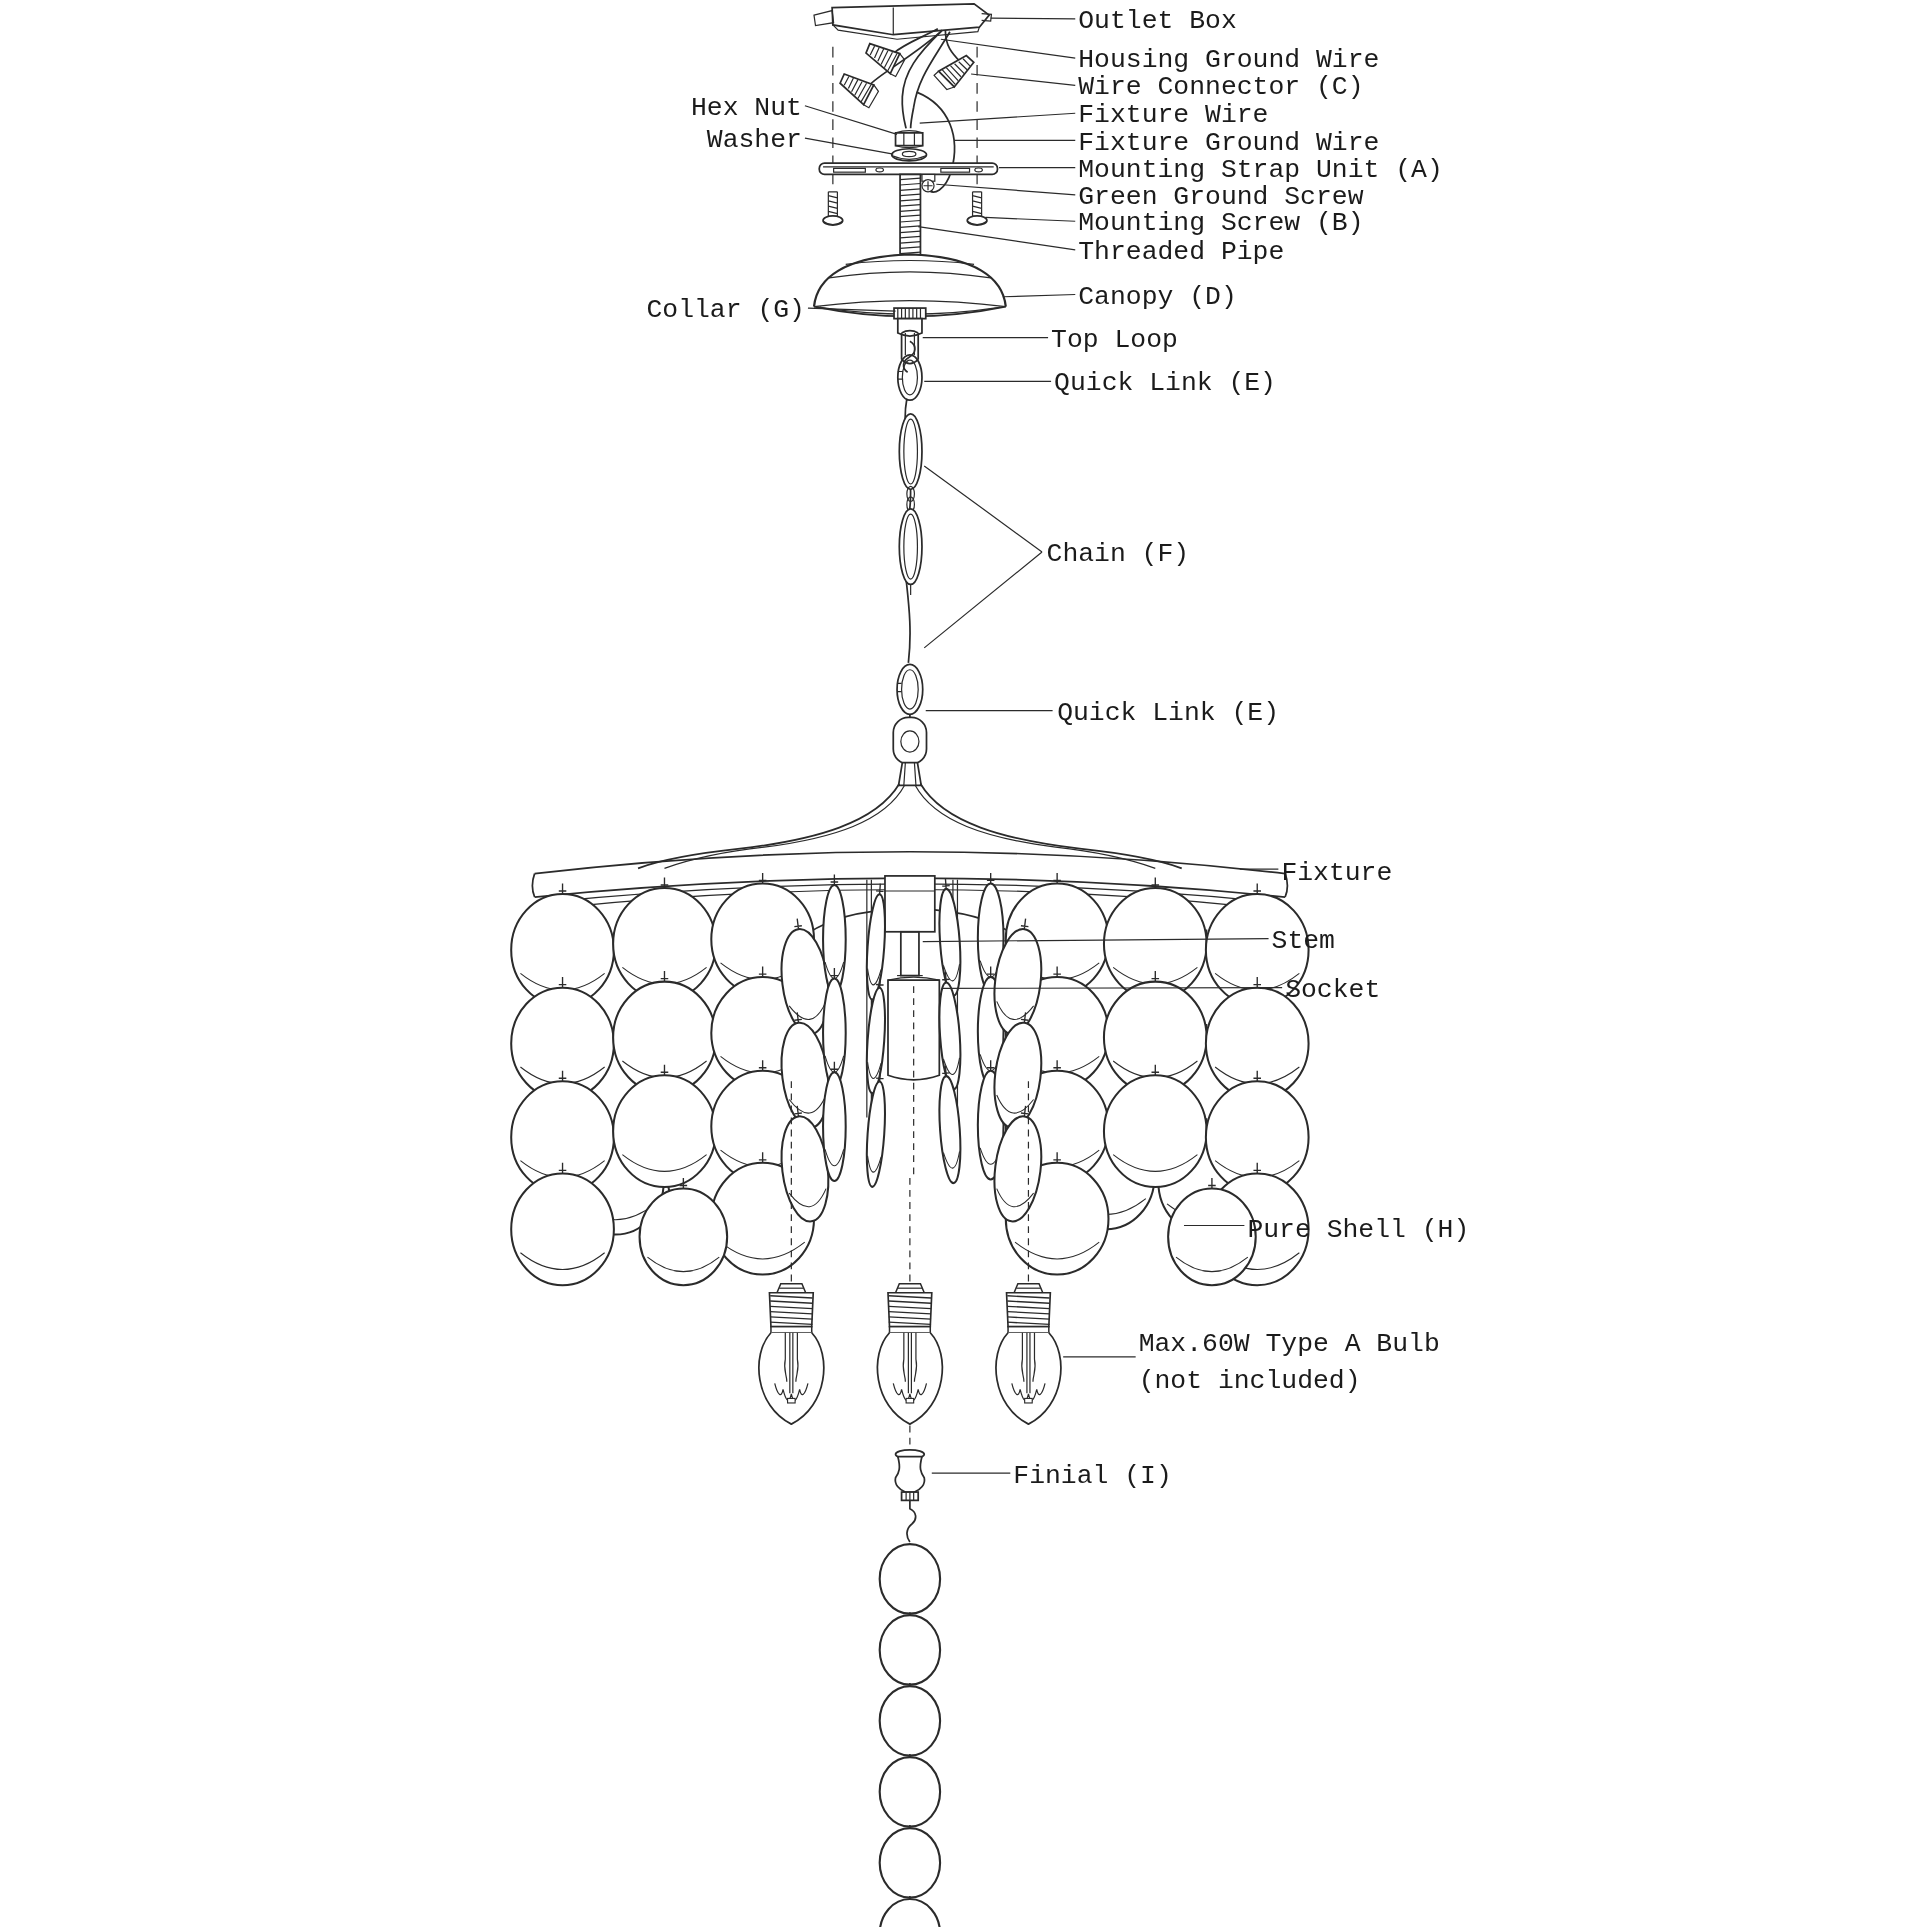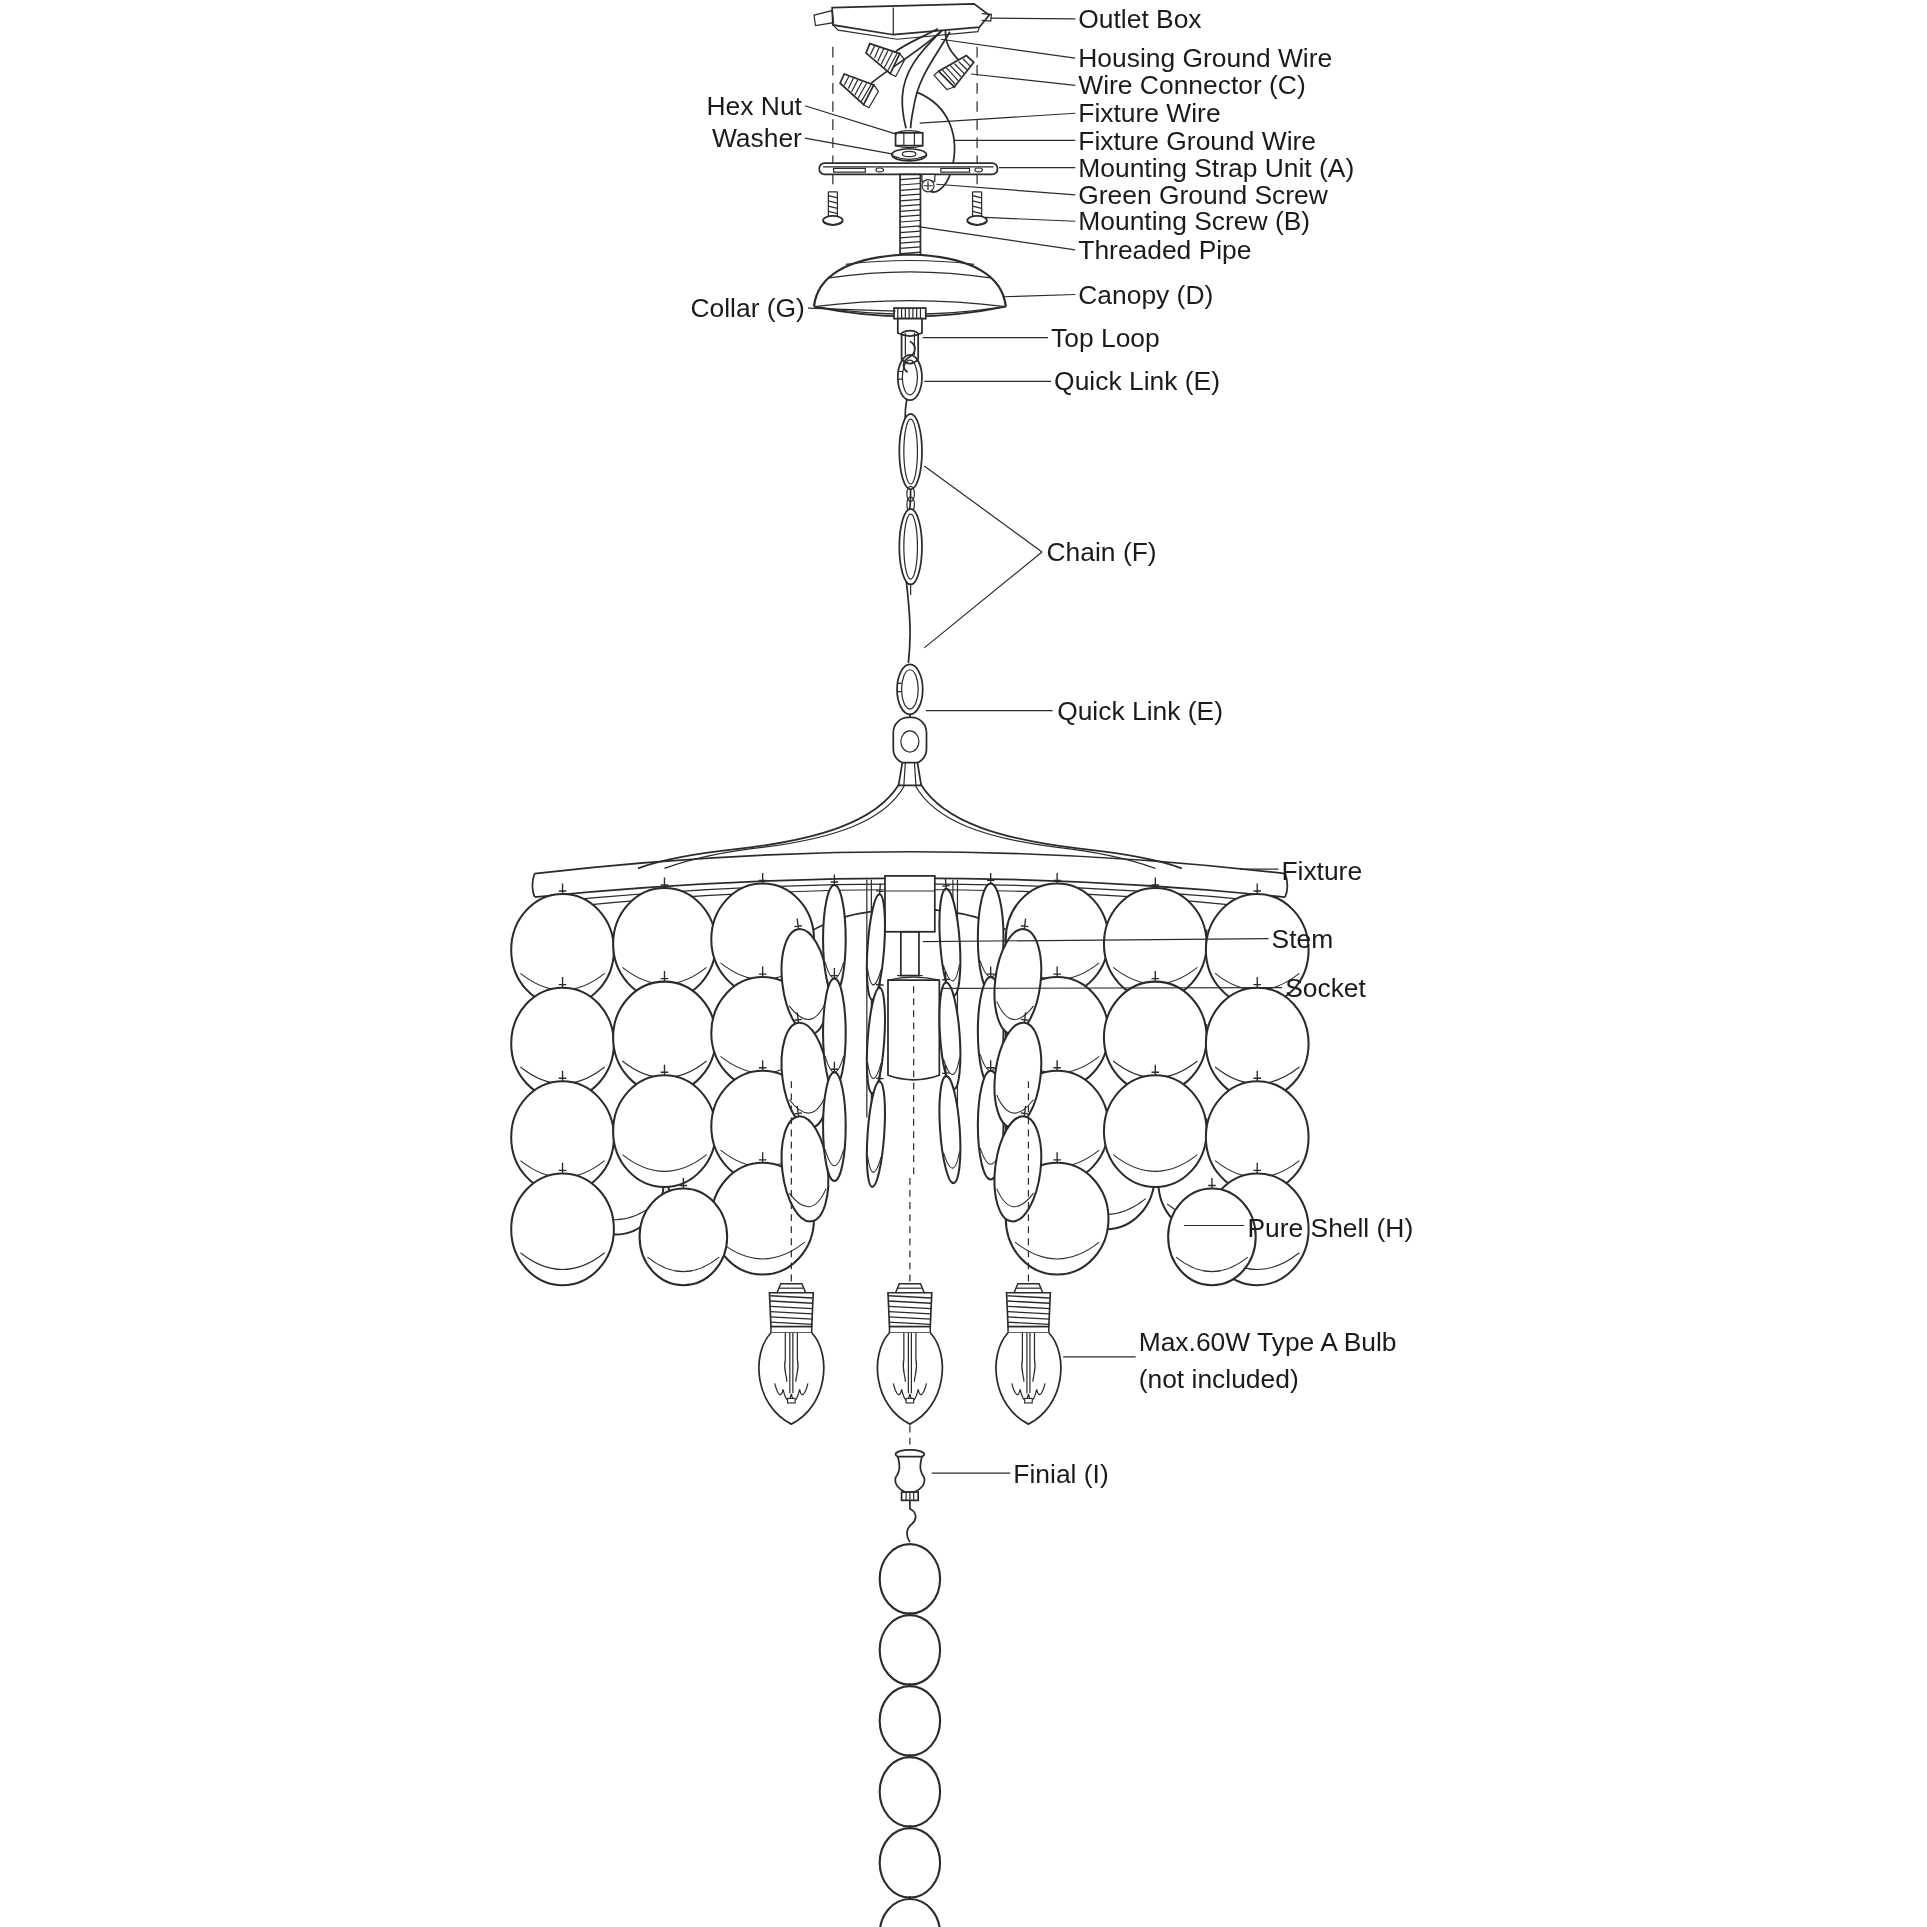--- a/index.html
+++ b/index.html
@@ -1,17 +1,17 @@
 <!DOCTYPE html>
 <html style="font-size:12px"><head>
 <meta charset="utf-8">
 <style>
   html,body{margin:0;padding:0;background:#ffffff;}
   .page{position:relative;width:1927px;height:1927px;background:#fff;overflow:hidden;
-        font-family:Liberation Sans, sans-serif;}
+        font-family:Liberation Mono, monospace;}
   svg{position:absolute;left:0;top:0;}
   .lbl{font-size:35px;fill:#1b1b1b;letter-spacing:0px;}
   .ln{stroke:#2b2b2b;fill:none;}
   .thin{stroke-width:1.6;}
   .mid{stroke-width:2.3;}
   .thick{stroke-width:3;}
   .wfill{fill:#ffffff;}
   .dash{stroke-dasharray:14 10;}
   .dashsm{stroke-dasharray:9 7;}
 </style>

